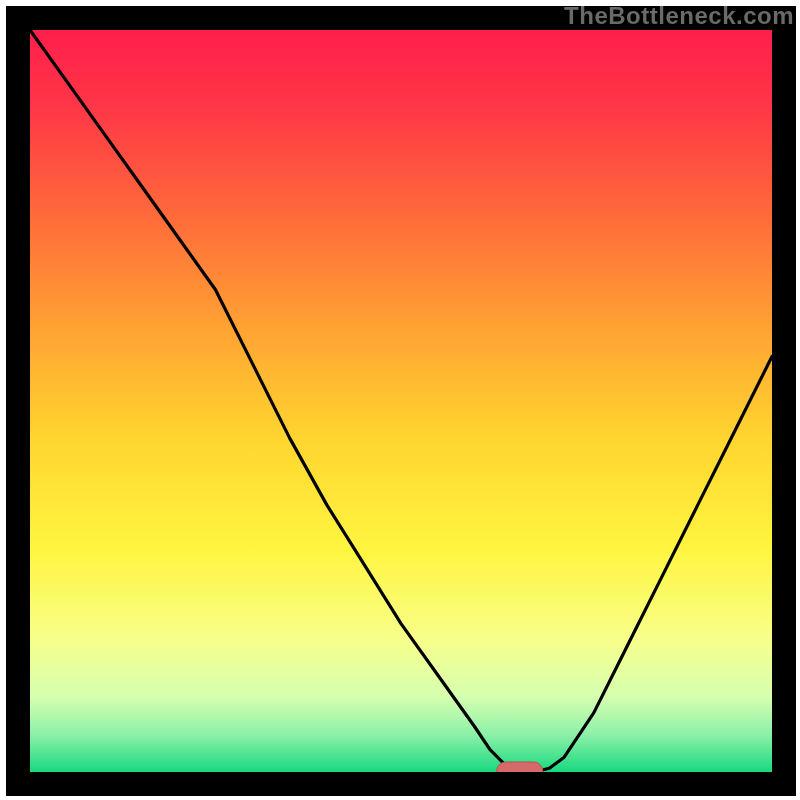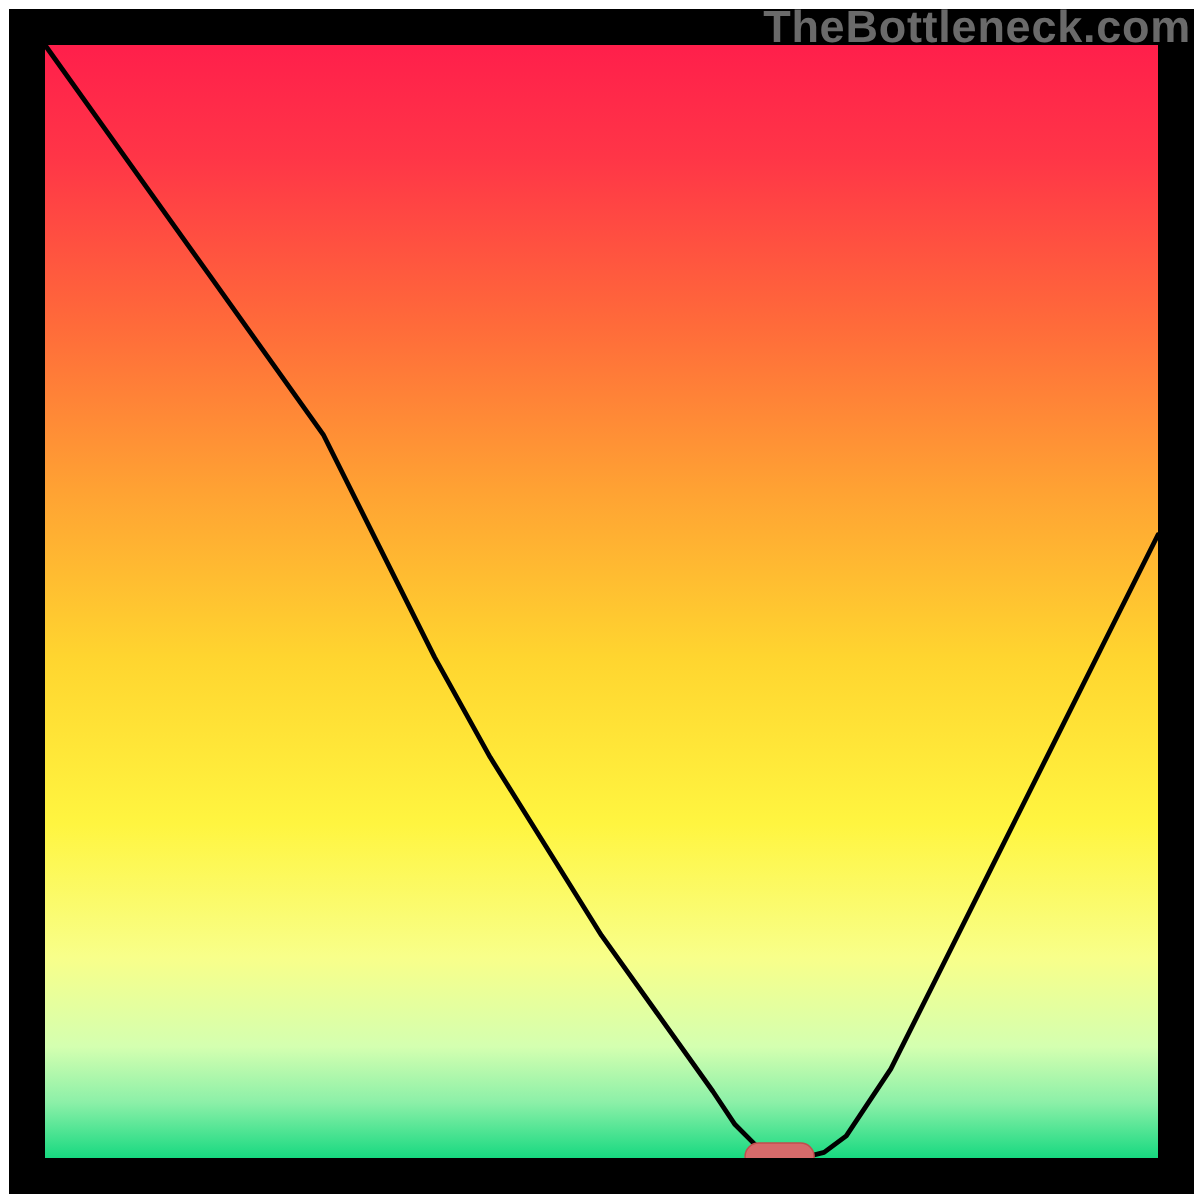--- a/index.html
+++ b/index.html
@@ -13,21 +13,21 @@
   .wrap {
     position: relative;
     width: 800px;
     height: 800px;
   }
   .watermark {
     position: absolute;
     top: 2px;
     right: 6px;
     font-family: Arial, Helvetica, sans-serif;
-    font-size: 30px;
+    font-size: 24px;
     font-weight: 600;
     color: #6a6a6a;
     letter-spacing: 0.5px;
     z-index: 3;
   }
   svg {
     position: absolute;
     top: 0;
     left: 0;
   }

